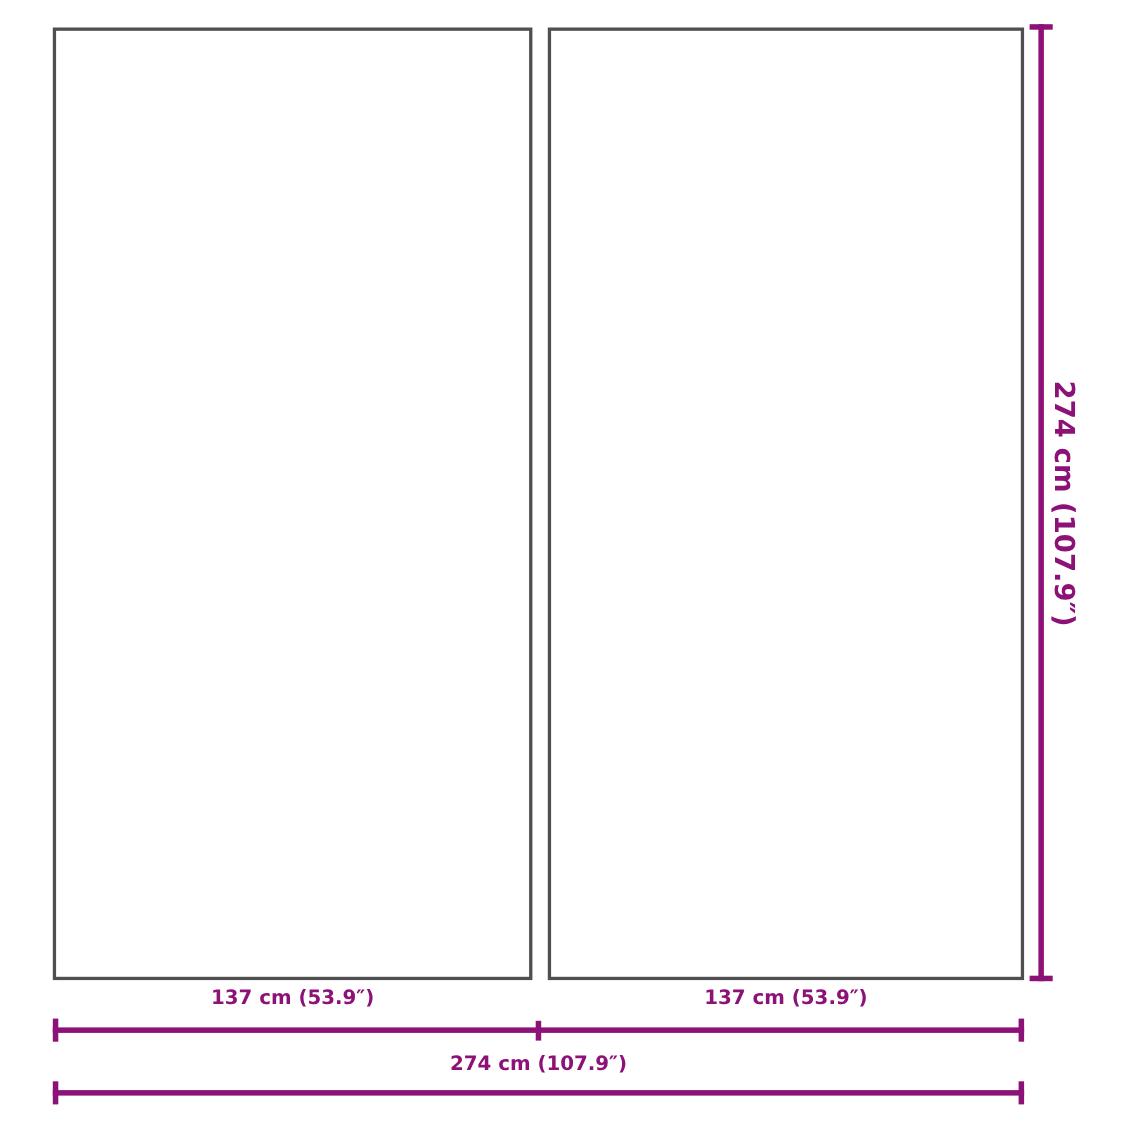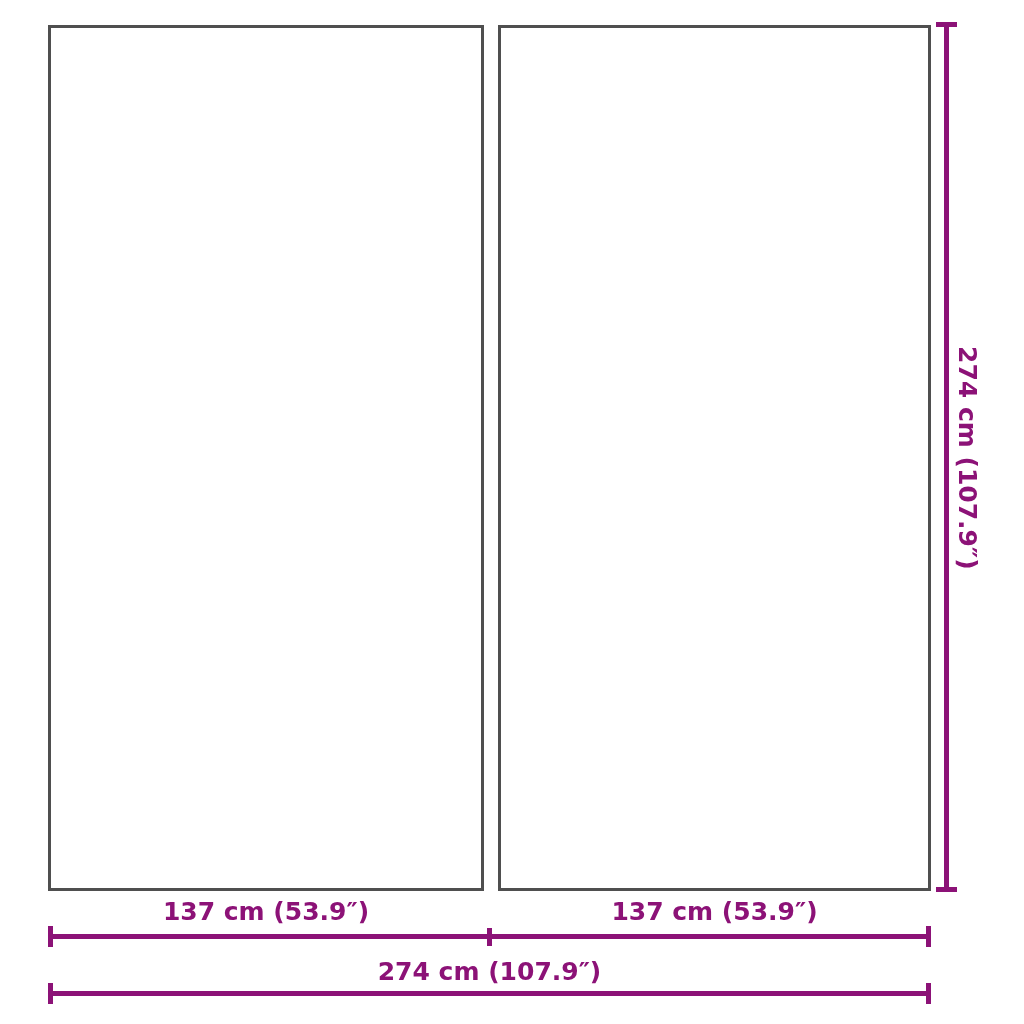--- a/index.html
+++ b/index.html
@@ -51,21 +51,21 @@
   .tick-mid   { left: 487px; top: 928px; width: 5px;   height: 18px; }
 
   
   .hline2     { left: 48px;  top: 991px; width: 883px; height: 5px; }
   .tick-l2    { left: 48px;  top: 983px; width: 5px;   height: 21px; }
   .tick-r2    { left: 926px; top: 983px; width: 5px;   height: 21px; }
 
   .hlabel {
     position: absolute;
     color: var(--accent);
-    font-size: 25px;
+    font-size: 18px;
     font-weight: 700;
     text-align: center;
     white-space: nowrap;
   }
   .hlabel-left  { left: 48px;  width: 436px; top: 897px; }
   .hlabel-right { left: 498px; width: 433px; top: 897px; }
   .hlabel-total { left: 48px;  width: 883px; top: 957px; }
 </style>
 </head>
 <body>

